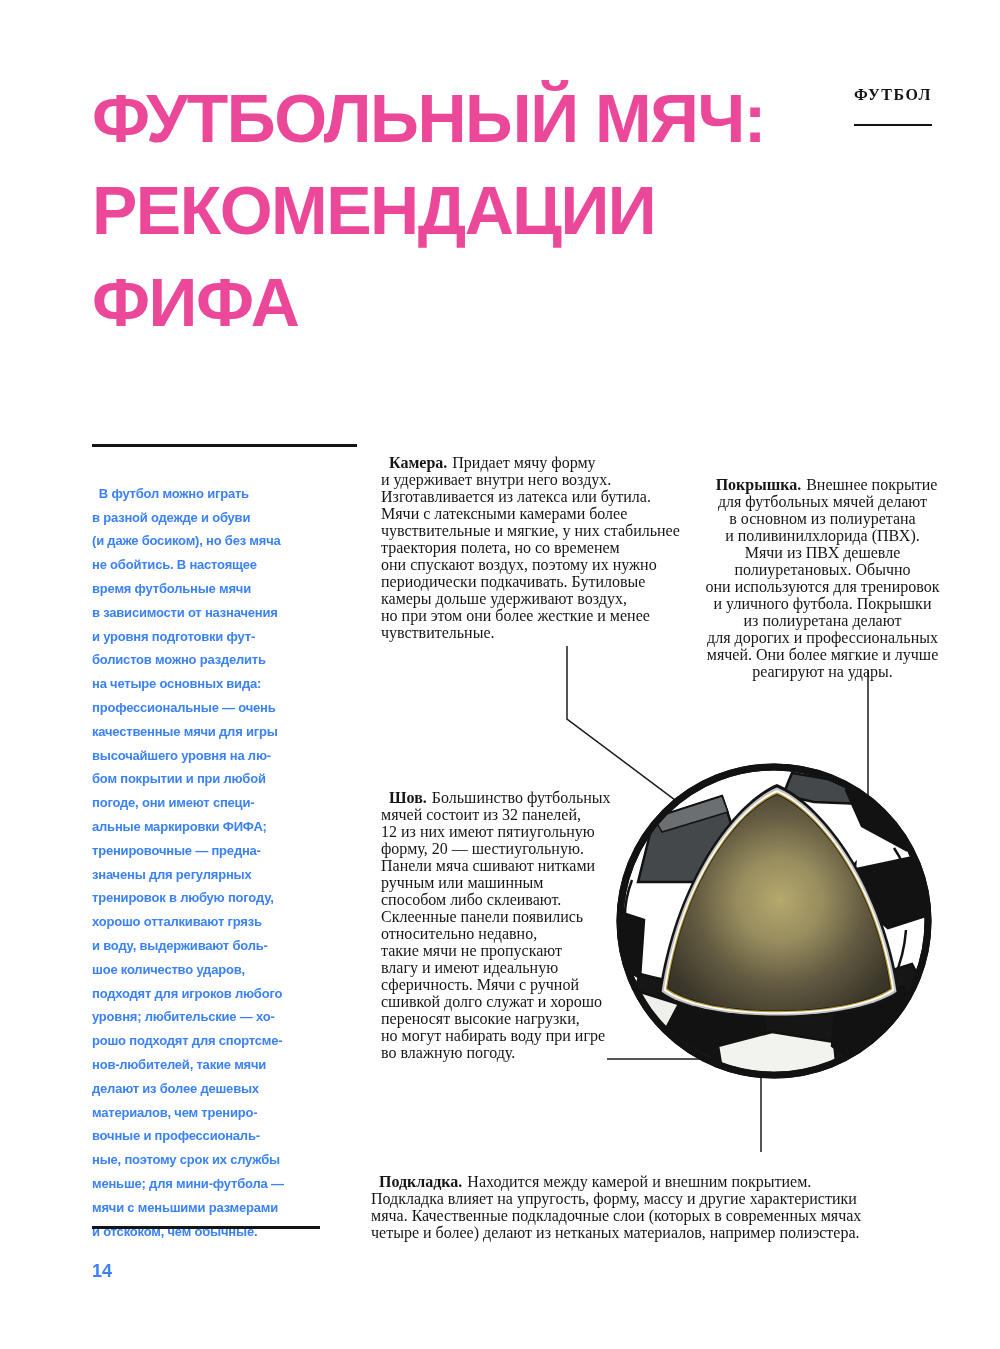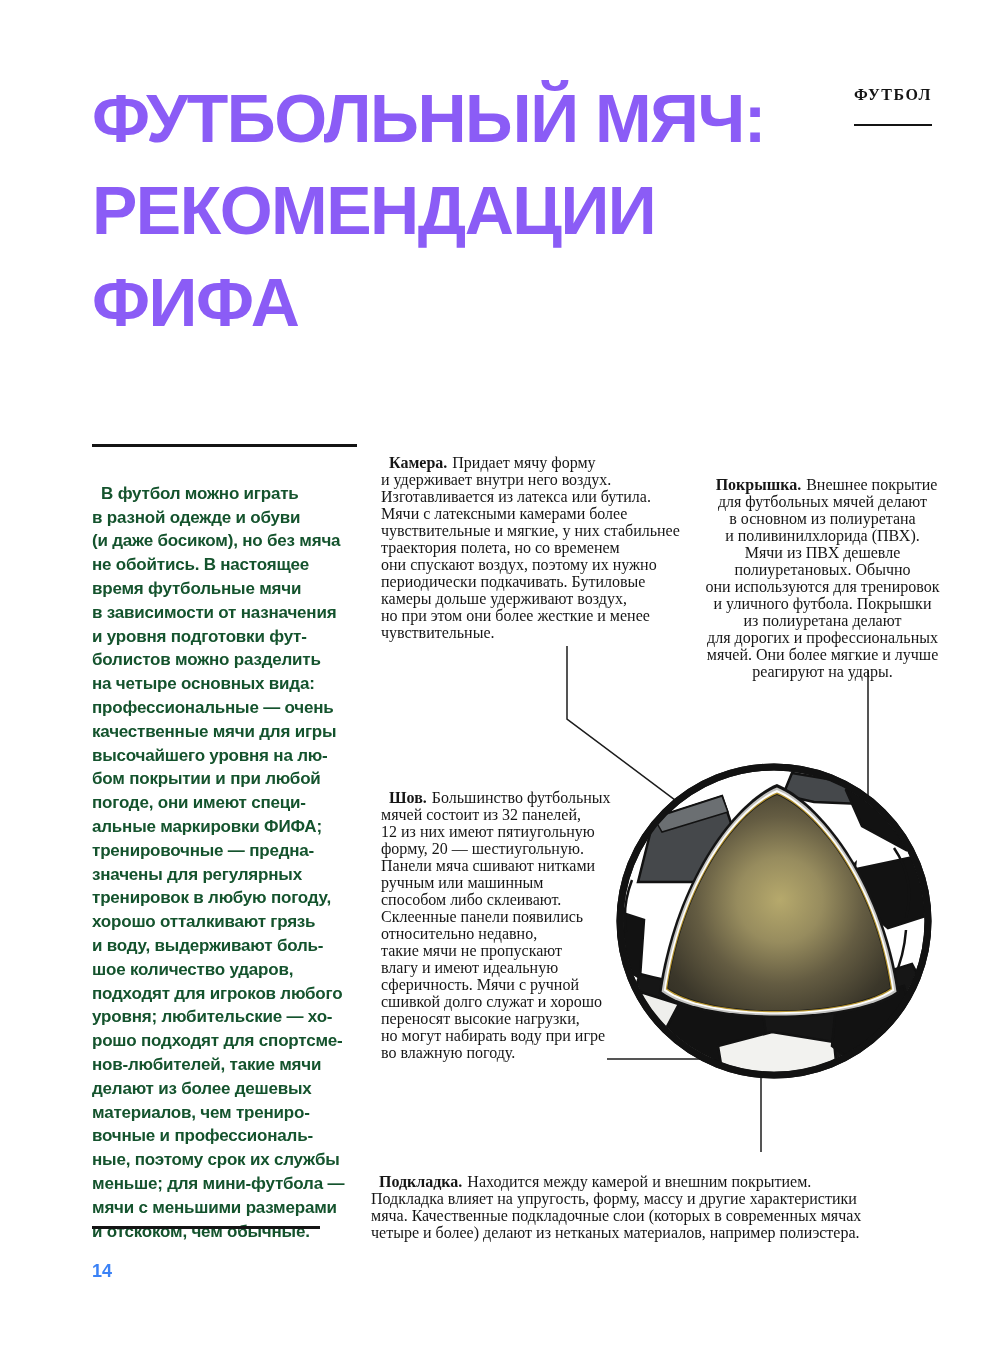--- a/index.html
+++ b/index.html
@@ -10,31 +10,31 @@
   .abs{position:absolute;}
   .category-label{
     top:86px;right:68px;
     font-family:"Liberation Serif",serif;font-weight:700;font-size:16px;
     letter-spacing:1.5px;color:#141414;
     border-bottom:2px solid #141414;padding-bottom:20px;
   }
   .page-title{
     left:92px;top:72px;width:720px;
     font-family:"Liberation Sans",sans-serif;font-weight:700;
-    font-size:68px;line-height:92px;letter-spacing:-1.5px;color:#8b5cf6;
+    font-size:68px;line-height:92px;letter-spacing:-1.5px;color:#ec4899;
     white-space:pre;
   }
   .rule{background:#141414;height:2.5px;}
   .rule-top{left:92px;top:444px;width:265px;}
   .rule-bottom{left:92px;top:1226px;width:228px;}
   .intro-col{
     left:92px;top:458px;width:300px;
     font-family:"Liberation Sans",sans-serif;font-weight:700;
-    font-size:17px;line-height:23.8px;letter-spacing:-0.2px;
-    white-space:pre;color:#14532d;
+    font-size:13px;line-height:23.8px;letter-spacing:-0.2px;
+    white-space:pre;color:#3b82f6;
   }
   .serif-col{
     font-family:"Liberation Serif",serif;font-size:16px;line-height:17px;
     white-space:pre;color:#161616;
   }
   .col-camera{left:381px;top:437px;width:300px;}
   .col-cover{left:700px;top:459px;width:245px;text-align:center;}
   .col-seam{left:381px;top:772px;width:300px;}
   .col-lining{left:371px;top:1156px;width:520px;}
   .term{font-weight:700;margin-right:5px;}

